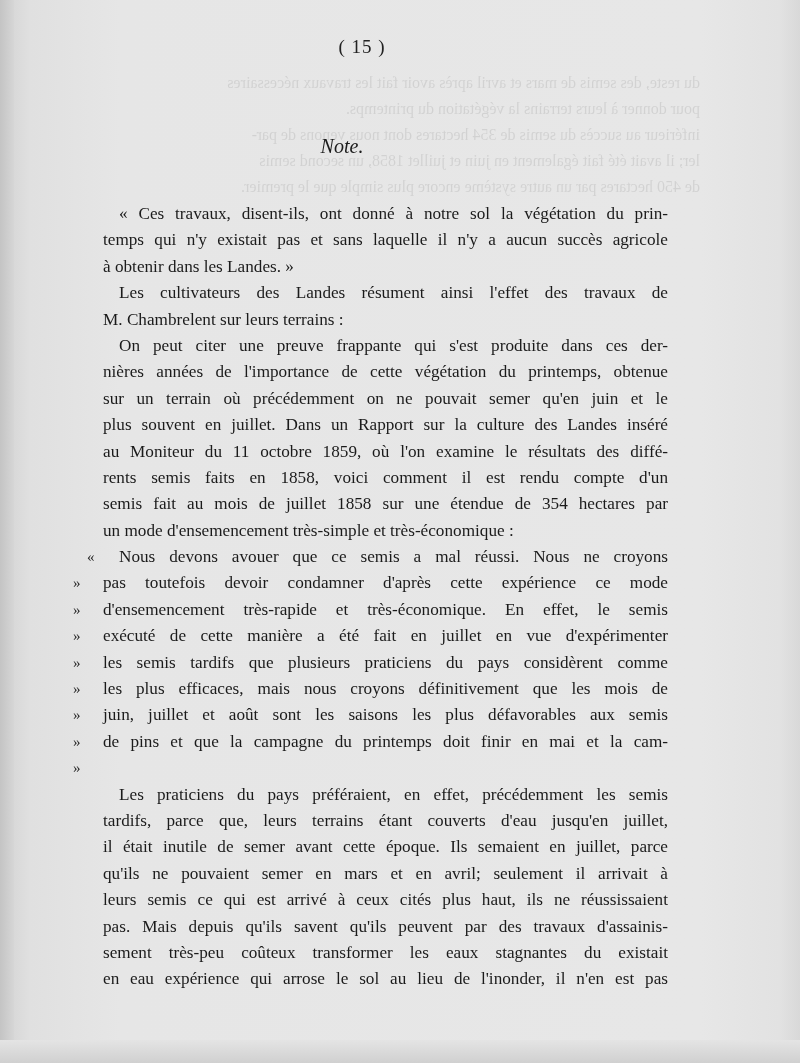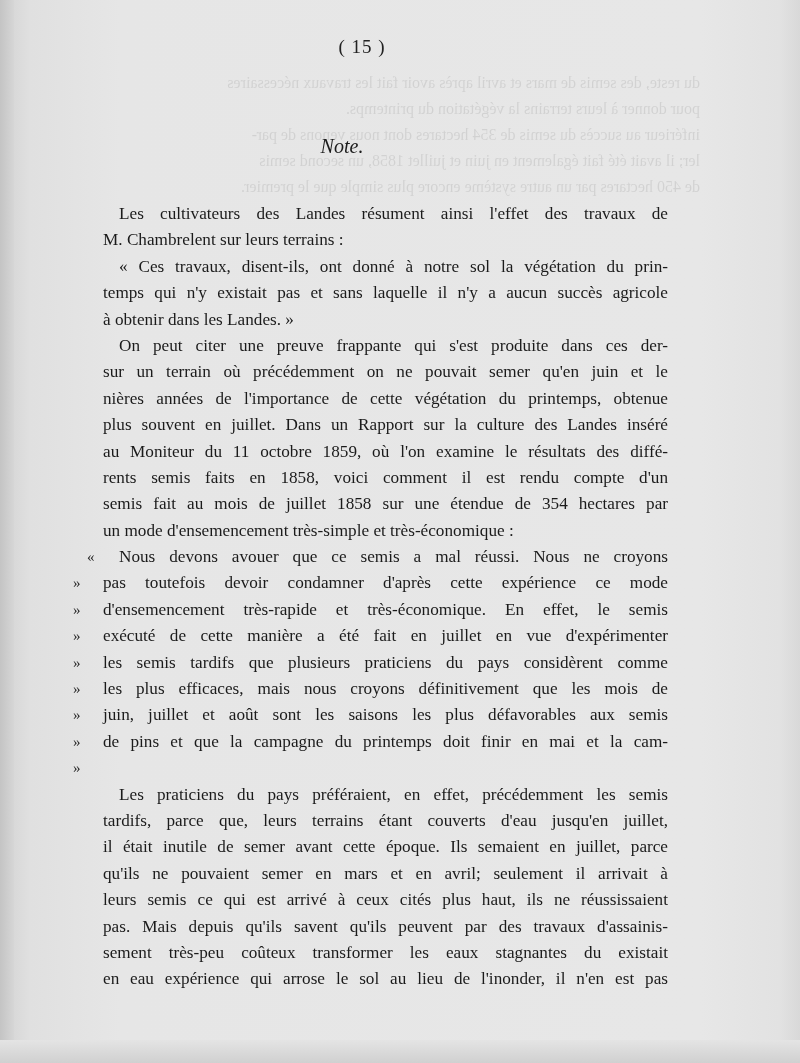--- a/index.html
+++ b/index.html
@@ -58,32 +58,32 @@
       <div>du reste, des semis de mars et avril après avoir fait les travaux nécessaires</div>
       <div>pour donner à leurs terrains la végétation du printemps.</div>
       <div>inférieur au succès du semis de 354 hectares dont nous venons de par-</div>
       <div>ler; il avait été fait également en juin et juillet 1858, un second semis</div>
       <div>de 450 hectares par un autre système encore plus simple que le premier.</div>
     </div>
   <div class="page-number">( 15 )</div>
   <div class="note-title">Note.</div>
   <div class="text" id="body">
       <div>
-        <span class="line indent"><span>Les cultivateurs des Landes résument ainsi l'effet des travaux de</span></span>
-        <span class="line last"><span>M. Chambrelent sur leurs terrains :</span></span>
-      </div>
-      <div>
         <span class="line indent"><span>« Ces travaux, disent-ils, ont donné à notre sol la végétation du prin-</span></span>
         <span class="line"><span>temps qui n'y existait pas et sans laquelle il n'y a aucun succès agricole</span></span>
         <span class="line last"><span>à obtenir dans les Landes. »</span></span>
       </div>
       <div>
+        <span class="line indent"><span>Les cultivateurs des Landes résument ainsi l'effet des travaux de</span></span>
+        <span class="line last"><span>M. Chambrelent sur leurs terrains :</span></span>
+      </div>
+      <div>
         <span class="line indent"><span>On peut citer une preuve frappante qui s'est produite dans ces der-</span></span>
+        <span class="line"><span>nières années de l'importance de cette végétation du printemps, obtenue</span></span>
         <span class="line"><span>sur un terrain où précédemment on ne pouvait semer qu'en juin et le</span></span>
-        <span class="line"><span>nières années de l'importance de cette végétation du printemps, obtenue</span></span>
         <span class="line"><span>plus souvent en juillet. Dans un Rapport sur la culture des Landes inséré</span></span>
         <span class="line"><span>au </span><span class="it">Moniteur</span><span> du 11 octobre 1859, où l'on examine le résultats des diffé-</span></span>
         <span class="line"><span>rents semis faits en 1858, voici comment il est rendu compte d'un</span></span>
         <span class="line"><span>semis fait au mois de juillet 1858 sur une étendue de 354 hectares par</span></span>
         <span class="line last"><span>un mode d'ensemencement très-simple et très-économique :</span></span>
       </div>
       <div>
         <span class="line indent"><span class="qmark" style="left: -16px;">«</span><span>Nous devons avouer que ce semis a mal réussi. Nous ne croyons</span></span>
         <span class="line"><span class="qmark">»</span><span>pas toutefois devoir condamner d'après cette expérience ce mode</span></span>
         <span class="line"><span class="qmark">»</span><span>d'ensemencement très-rapide et très-économique. En effet, le semis</span></span>

